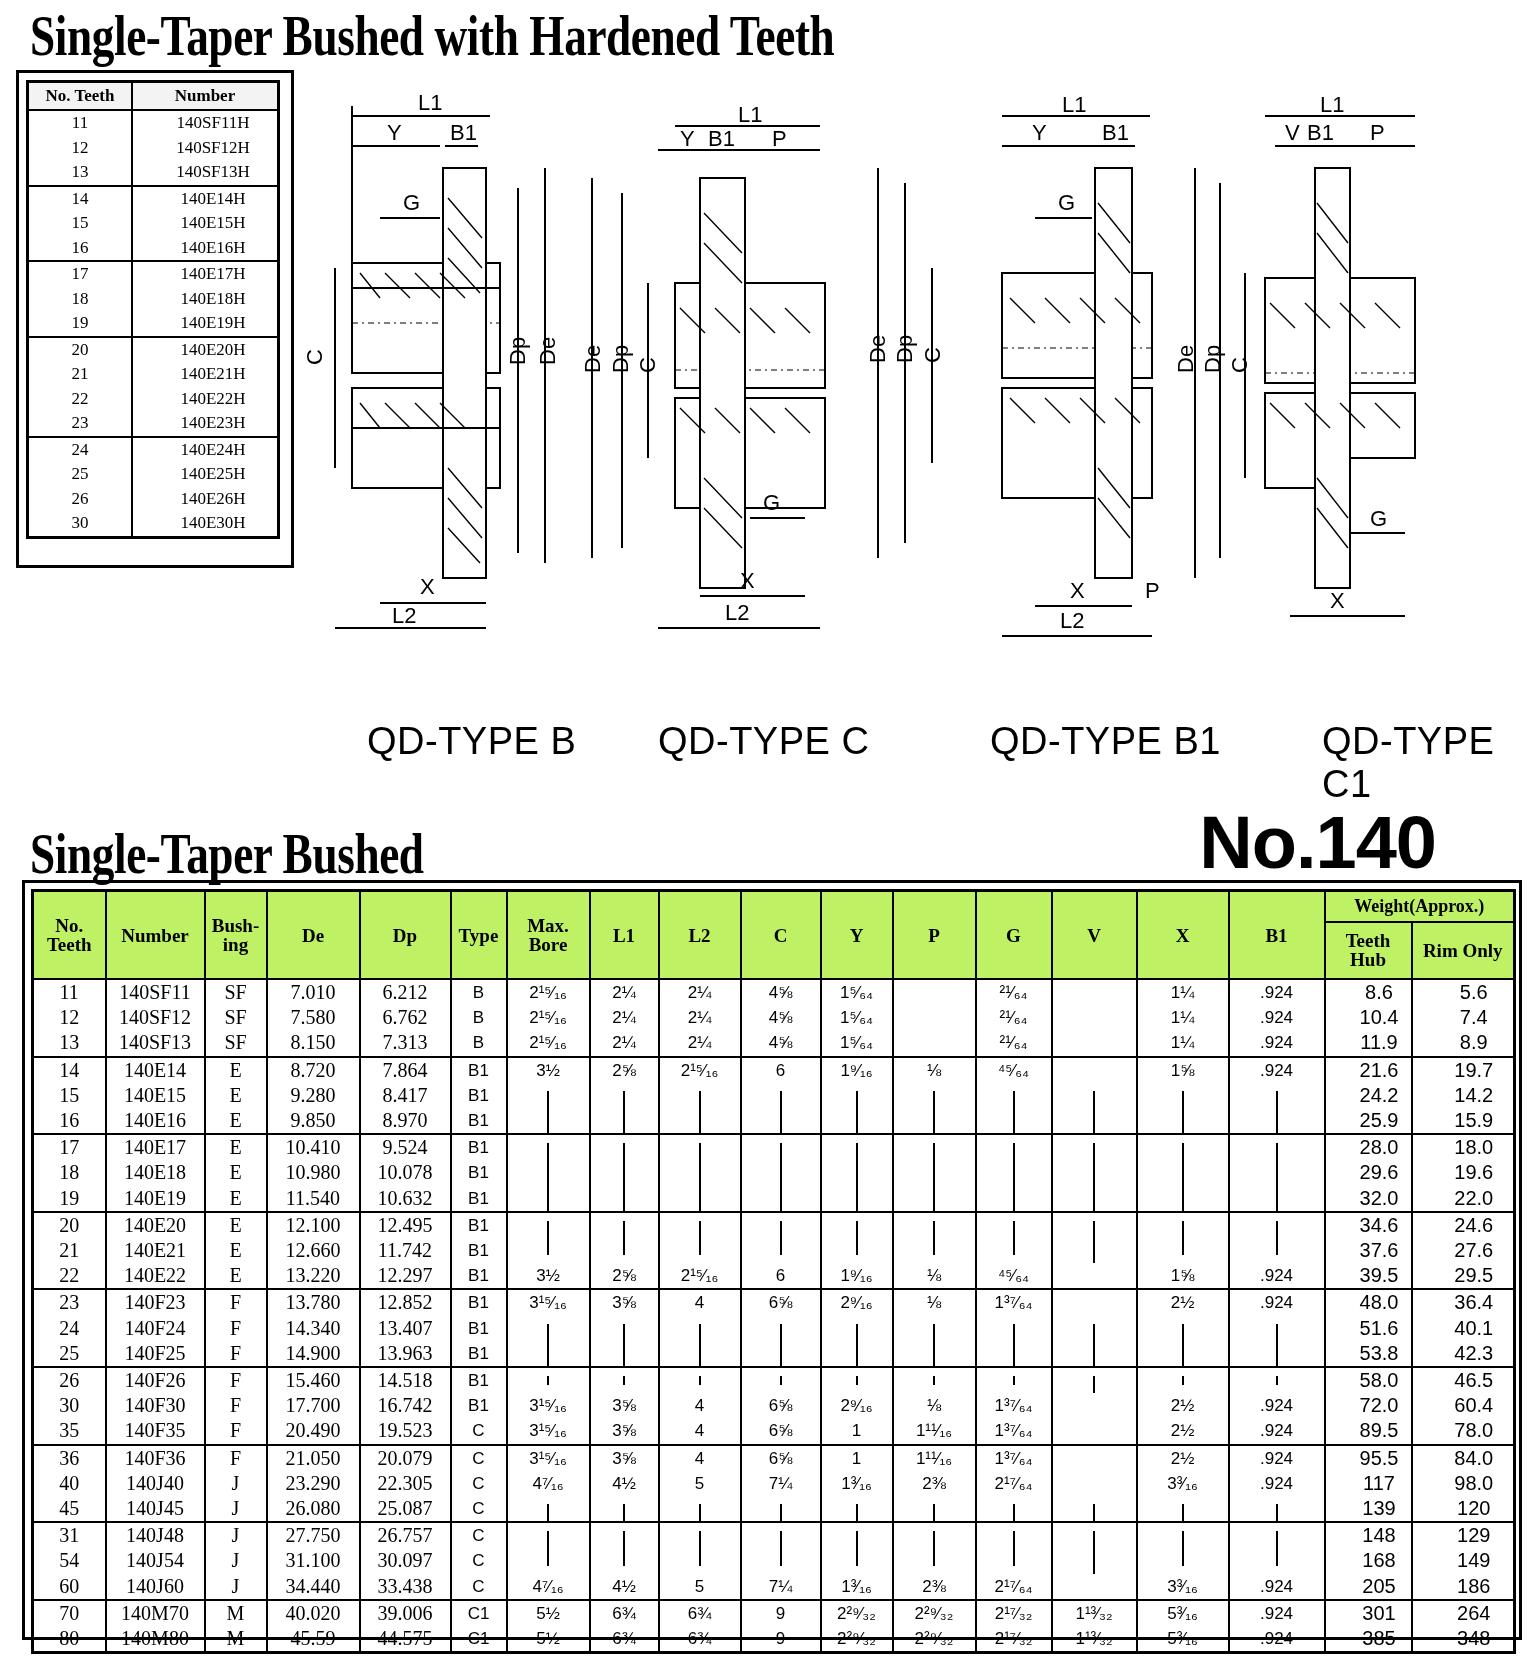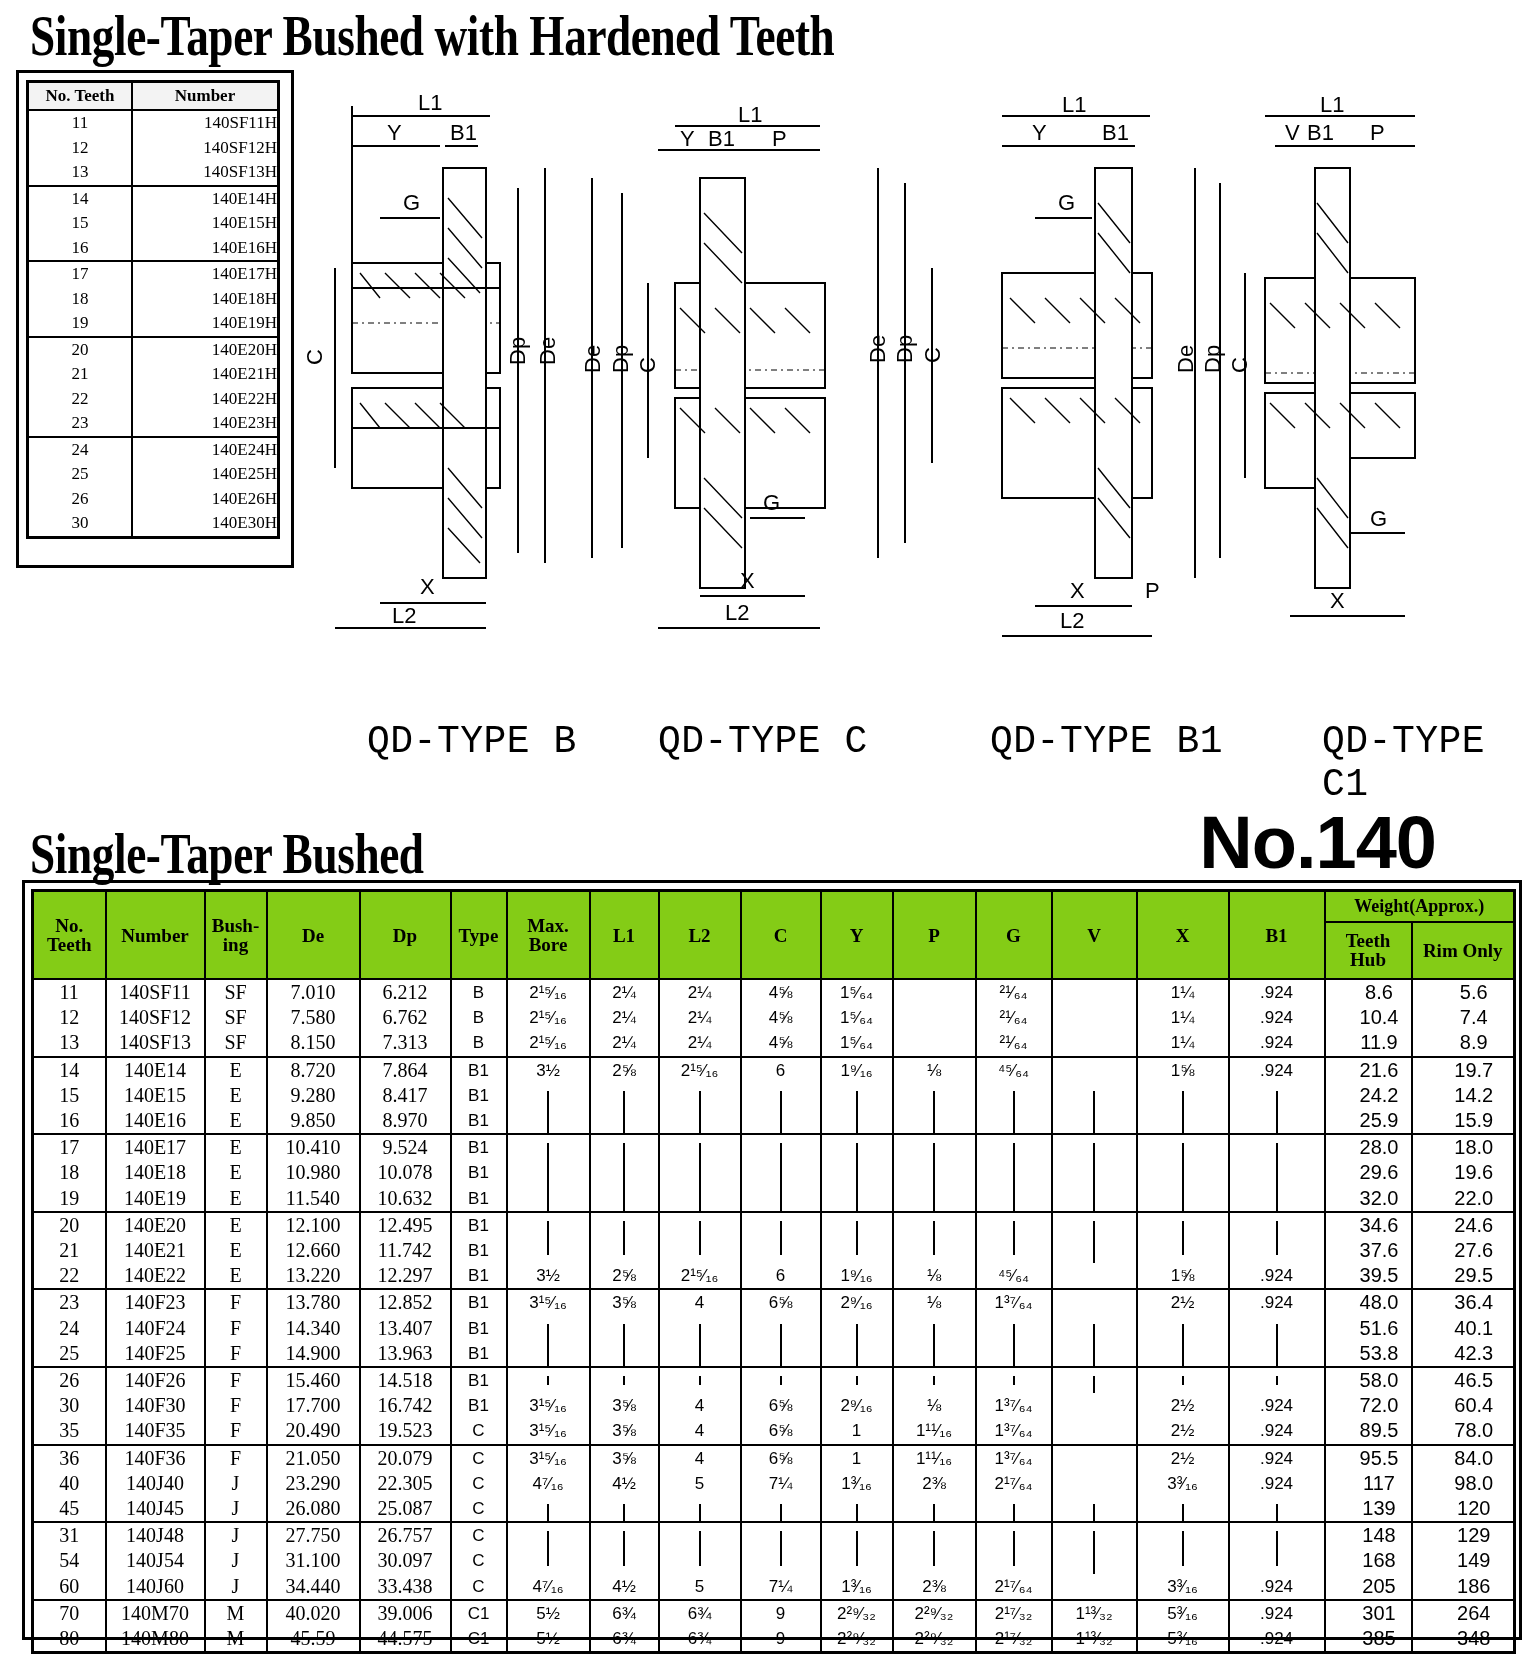--- a/index.html
+++ b/index.html
@@ -7,31 +7,31 @@
   .title{position:absolute;font-family:"Liberation Serif",serif;font-weight:bold;transform:scaleX(0.78);transform-origin:left top;letter-spacing:-0.5px;}
   #title-top{left:30px;top:2px;font-size:58px;}
   #title-bottom{left:30px;top:820px;font-size:58px;}
   #no140{position:absolute;right:100px;top:800px;font-family:"Liberation Sans","DejaVu Sans",sans-serif;font-weight:bold;font-size:74px;letter-spacing:-1px;margin-left:22px;}
 
   
   #small-wrap{position:absolute;left:16px;top:70px;width:272px;height:492px;border:3px solid #000;}
   #small-table{position:absolute;left:7px;top:7px;width:254px;border-collapse:collapse;border:3px solid #000;font-size:17px;}
   #small-table th{background:#f3f3f3;font-size:17px;line-height:18px;padding:4px 2px;border:2px solid #000;font-weight:bold;vertical-align:top;}
   #small-table td{padding:0;text-align:center;border-left:2px solid #000;border-right:2px solid #000;line-height:24.5px;height:24.5px;}
-  #small-table td.num{text-align:right;padding-left:16px;}
+  #small-table td.num{text-align:center;padding-left:16px;}
   #small-table tr.grp-end td{border-bottom:2px solid #000;}
 
   
   .drawing{position:absolute;top:90px;}
-  .type-label{position:absolute;top:720px;font-family:Liberation Mono, monospace;font-size:38px;letter-spacing:0.5px;}
+  .type-label{position:absolute;top:720px;font-family:Liberation Sans, sans-serif;font-size:38px;letter-spacing:0.5px;}
 
   
   #main-wrap{position:absolute;left:22px;top:880px;width:1494px;height:754px;border:3px solid #000;}
   #main-table{position:absolute;left:6px;top:6px;width:1482px;border-collapse:collapse;border:3px solid #000;table-layout:fixed;}
-  #main-table th{background:#84cc16;border:2px solid #000;font-weight:bold;font-size:19px;line-height:19px;padding:0;height:86px;}
+  #main-table th{background:#bef264;border:2px solid #000;font-weight:bold;font-size:19px;line-height:19px;padding:0;height:86px;}
   #main-table th.sub{height:54px;}
   #main-table th.grp{height:28px;font-size:18px;}
   #main-table td{border-left:2px solid #000;border-right:2px solid #000;padding:0;height:25.2px;line-height:25.2px;text-align:center;font-size:20px;vertical-align:middle;position:relative;}
   #main-table tr.grp-end td{border-bottom:2px solid #000;}
   td.serif{font-family:"Liberation Serif",serif;}
   td.sans{font-family:"Liberation Sans","DejaVu Sans",sans-serif;font-size:17px !important;}
   td.sansbig{font-family:"Liberation Sans","DejaVu Sans",sans-serif;font-size:20px !important;text-align:left;padding-left:22px !important;}
   td.left{text-align:left;padding-left:4px;}
   .vline{position:absolute;left:50%;top:0;bottom:0;width:2px;background:#000;transform:translateX(-1px);}
   .vline.top{top:8px;}

